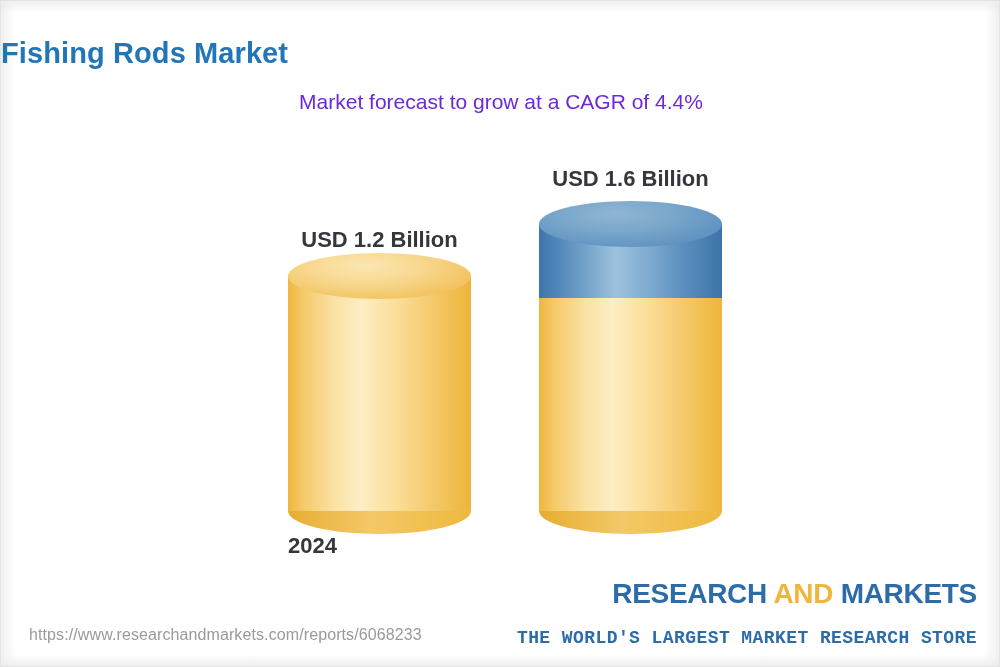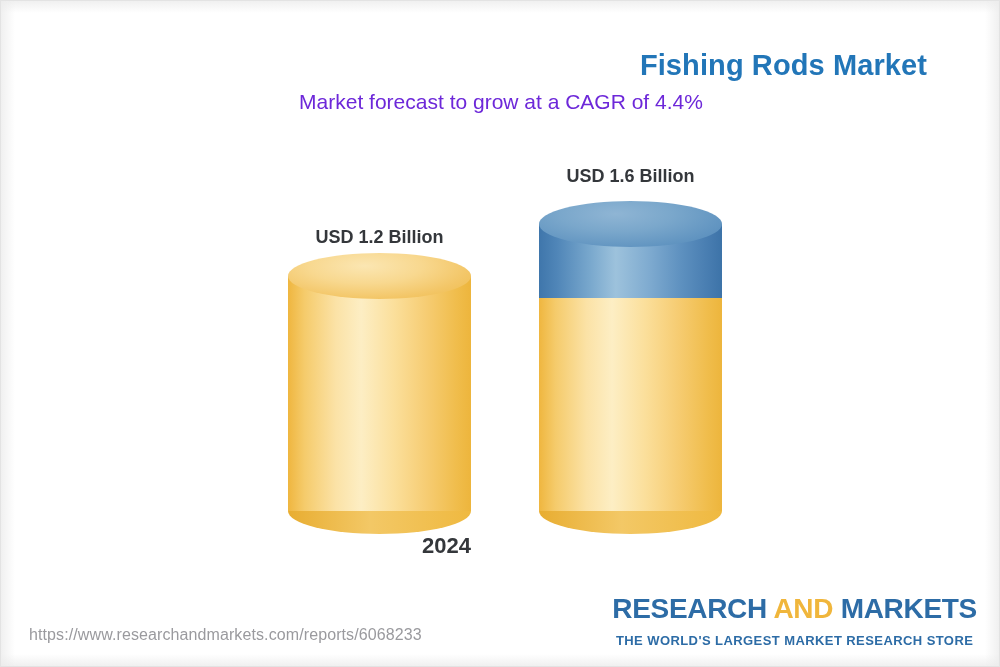--- a/index.html
+++ b/index.html
@@ -32,23 +32,23 @@
     background:
       linear-gradient(to right, rgba(235,235,235,0.75) 0px, rgba(255,255,255,0) 14px),
       linear-gradient(to left,  rgba(235,235,235,0.75) 0px, rgba(255,255,255,0) 14px),
       linear-gradient(to bottom,rgba(235,235,235,0.75) 0px, rgba(255,255,255,0) 12px),
       linear-gradient(to top,   rgba(235,235,235,0.75) 0px, rgba(255,255,255,0) 12px);
   }
 
   .title {
     position: absolute;
     left: 0;
-    top: 48px;
+    top: 36px;
     width: 926px;
-    text-align: right;
+    text-align: left;
     font-size: 29px;
     font-weight: bold;
     color: #2276b8;
     letter-spacing: 0.1px;
   }
   .subtitle {
     position: absolute;
     left: 0;
     top: 89px;
     width: 1000px;
@@ -133,68 +133,69 @@
         #477cb0 93%,
         #3d73a8 100%);
   }
   .blue .seg-top {
     background: radial-gradient(ellipse at 42% 28%, #8fb5d4 0%, #7aa7cb 38%, #6295c1 72%, #5288b7 100%);
   }
 
   .value-label {
     position: absolute;
     text-align: center;
-    font-size: 18px;
+    font-size: 22px;
     font-weight: bold;
     color: #34373b;
     white-space: nowrap;
   }
   .year-label {
     position: absolute;
-    text-align: right;
+    text-align: left;
     font-size: 22px;
     font-weight: bold;
     color: #34373b;
     white-space: nowrap;
   }
 
   
   .source-url {
     position: absolute;
     left: 28px;
     bottom: 22px;
     font-size: 16px;
     color: #9a9a9e;
     letter-spacing: 0.1px;
     margin-top: 31px;
   }
   .logo {
     position: absolute;
     right: 22px;
     bottom: 18px;
-    text-align: center;
+    text-align: right;
   }
   .logo-main {
     font-size: 28px;
     font-weight: bold;
     color: #2d6ca6;
     letter-spacing: -0.3px;
     line-height: 1.05;
     white-space: nowrap;
   }
   .logo-and {
     color: #f0b63c;
   }
   .logo-tag {
-    font-size: 13px;
+    font-size: 18px;
     font-weight: bold;
     color: #2d6ca6;
     letter-spacing: 0.42px;
-    margin-top: 10px;
-    white-space: nowrap;
+    margin-top: 20px;
+    white-space: nowrap;
+    font-family: Liberation Mono, monospace;
   }
 </style>
 </head>
 <body>
 
 <div class="canvas">
 
   <div class="title">Fishing Rods Market</div>
 
   <div class="subtitle">Market forecast to grow at a CAGR of 4.4%</div>

